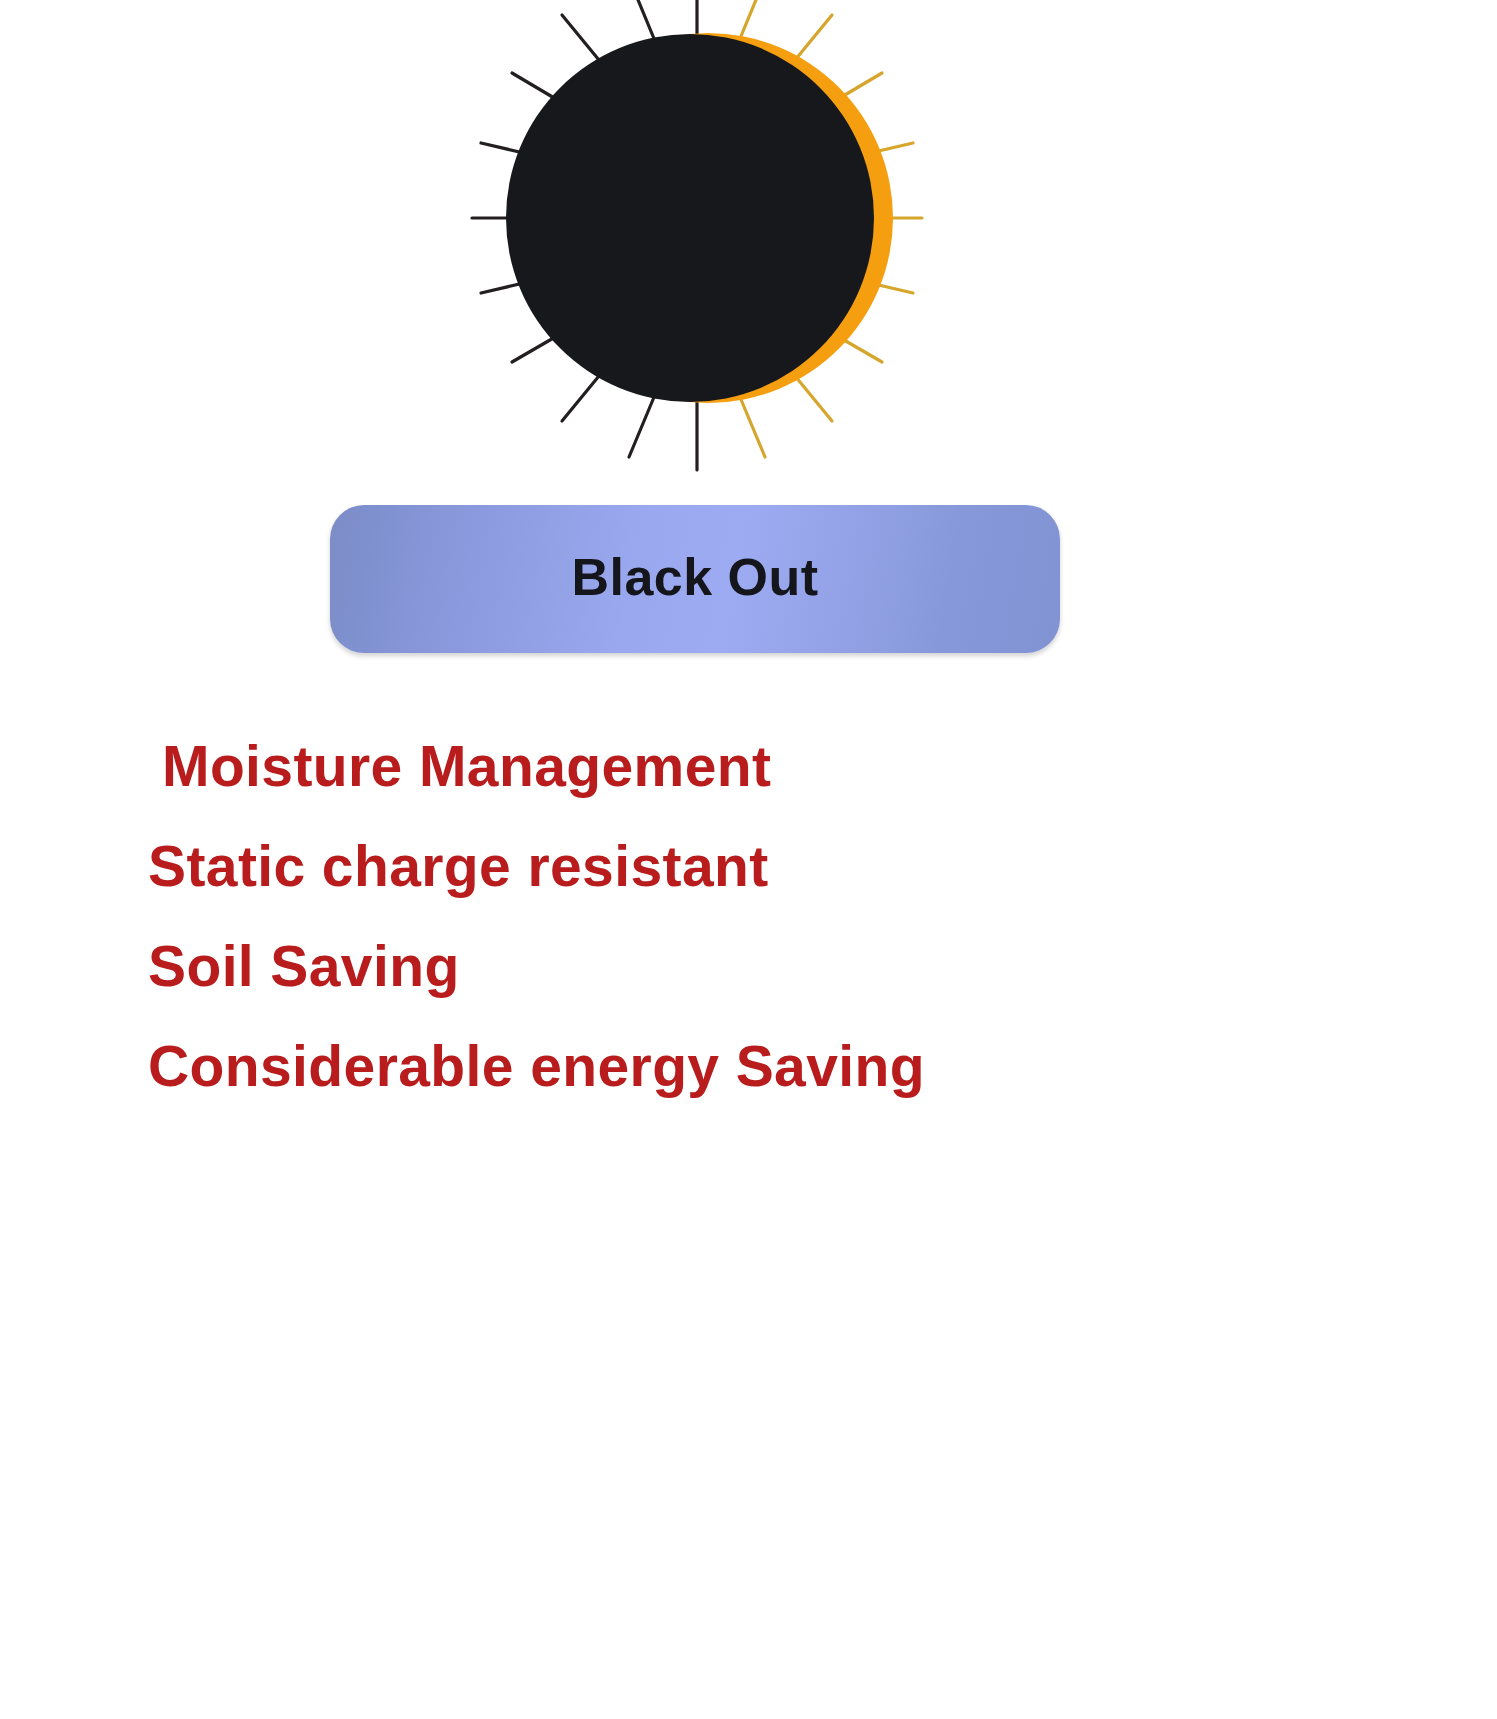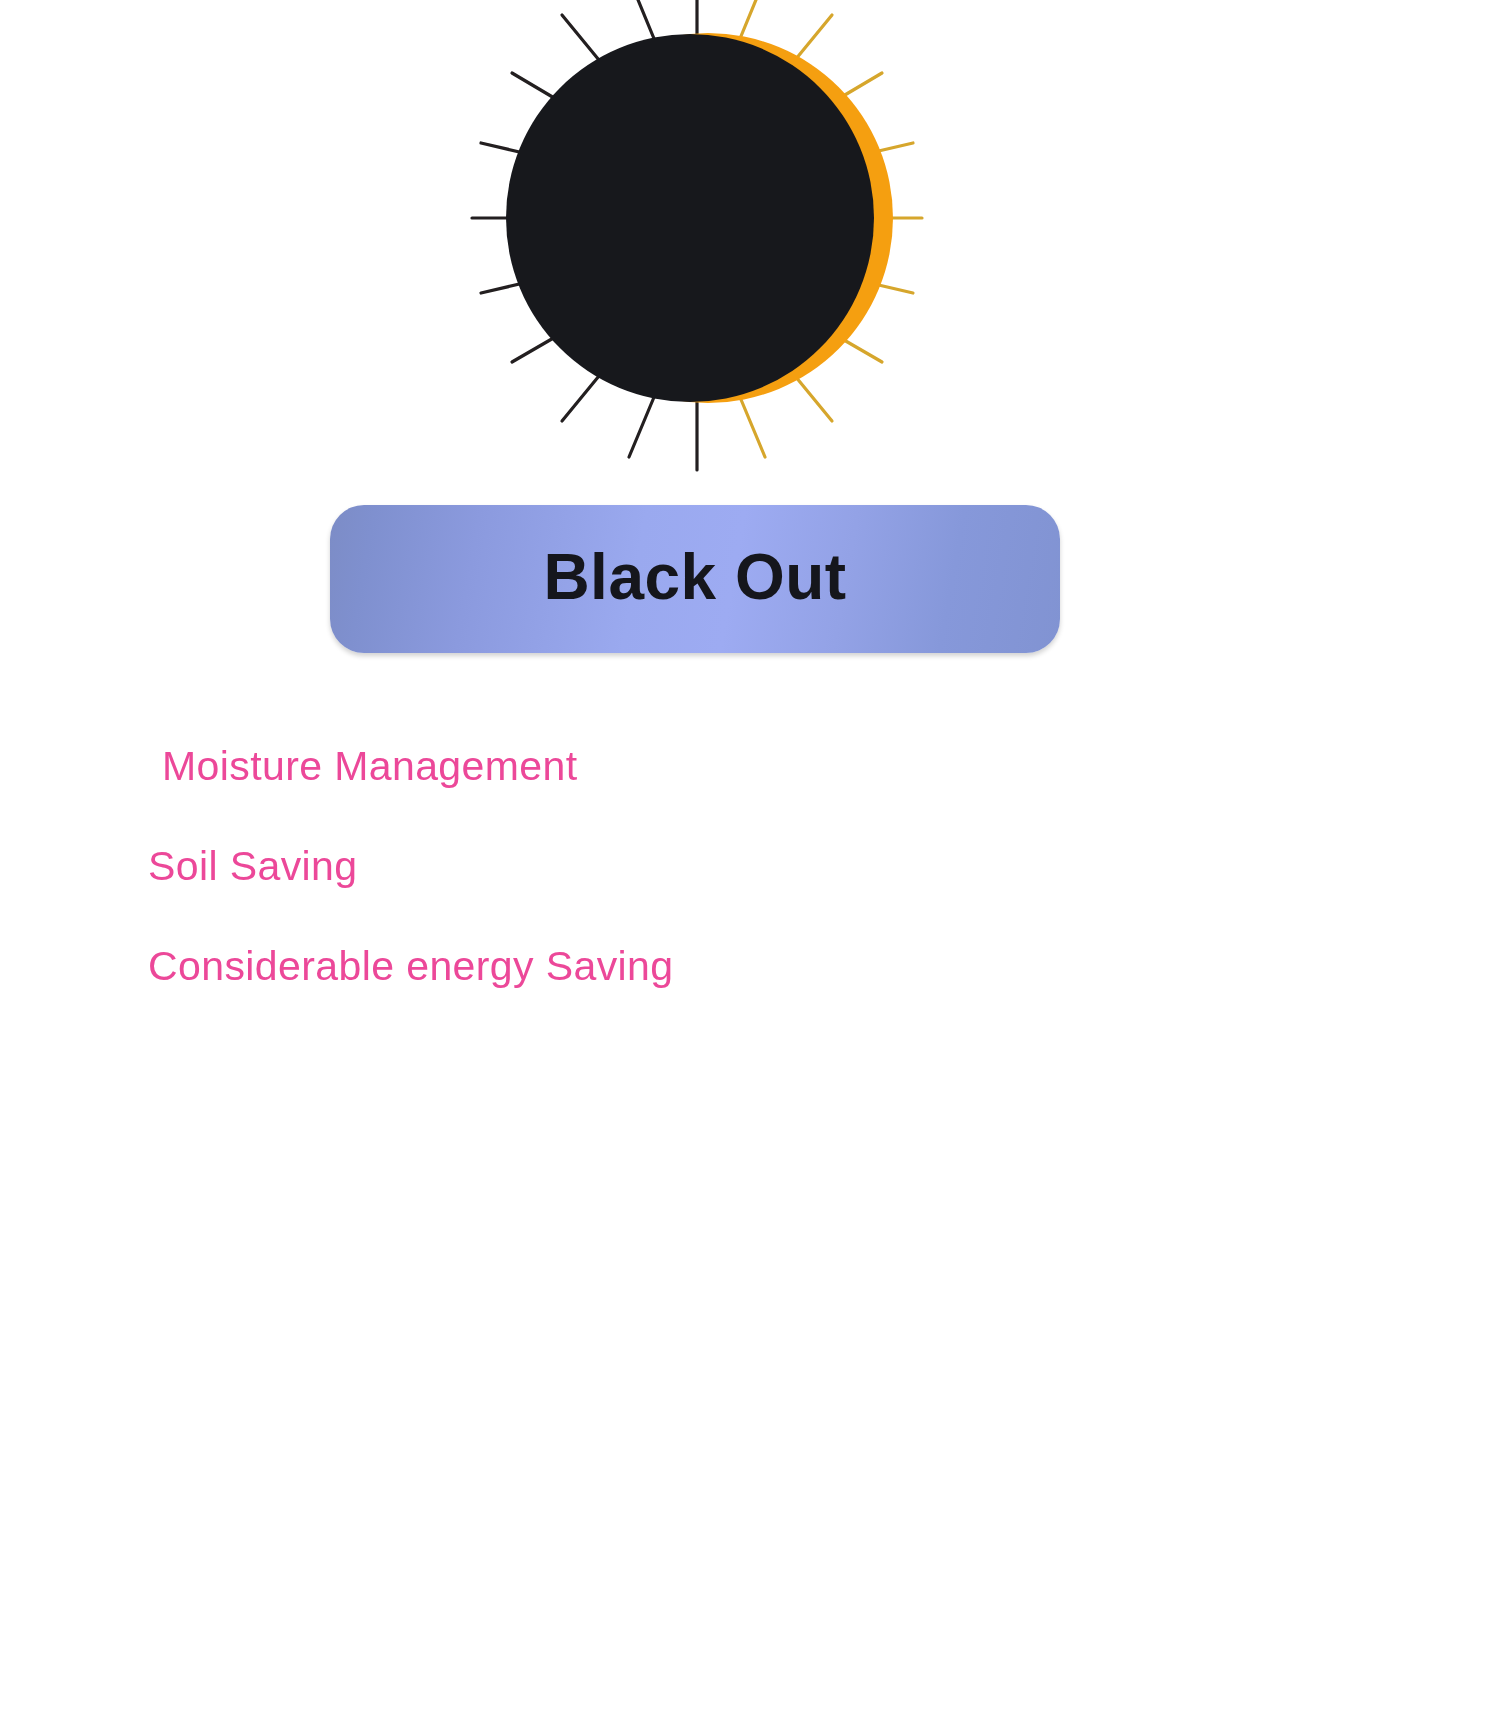--- a/index.html
+++ b/index.html
@@ -42,41 +42,41 @@
                 #93a2e6 70%,
                 #8698da 84%,
                 #8193d2 100%);
     box-shadow: 0 3px 5px rgba(0,0,0,0.18);
     display: flex;
     align-items: center;
     justify-content: center;
   }
 
   #blackout-label {
-    font-size: 64px;
+    font-size: 52px;
     font-weight: bold;
     color: #15161c;
     letter-spacing: 0.5px;
     line-height: 1;
     transform: translateY(-2px);
     white-space: nowrap;
   }
 
   
   #feature-list {
     position: absolute;
     left: 148px;
     top: 716px;
     width: 1330px;
   }
 
   .feature-item {
-    font-size: 41px;
-    font-weight: normal;
-    color: #ec4899;
+    font-size: 57px;
+    font-weight: bold;
+    color: #b91c1c;
     line-height: 1.0;
     white-space: nowrap;
     letter-spacing: 0.4px;
     height: 100px;
     display: flex;
     align-items: center;
   }
 
   .feature-item.indented { padding-left: 14px; }
 </style>
@@ -117,15 +117,16 @@
 
   <circle cx="690" cy="258" r="184" fill="#17181c"></circle>
 </svg>
 
 <div id="blackout-button">
   <span id="blackout-label">Black Out</span>
 </div>
 
 <div id="feature-list">
   <div class="feature-item indented">Moisture Management</div>
+  <div class="feature-item">Static charge resistant</div>
   <div class="feature-item">Soil Saving</div>
   <div class="feature-item">Considerable energy Saving</div>
 </div>
 
 </body></html>

